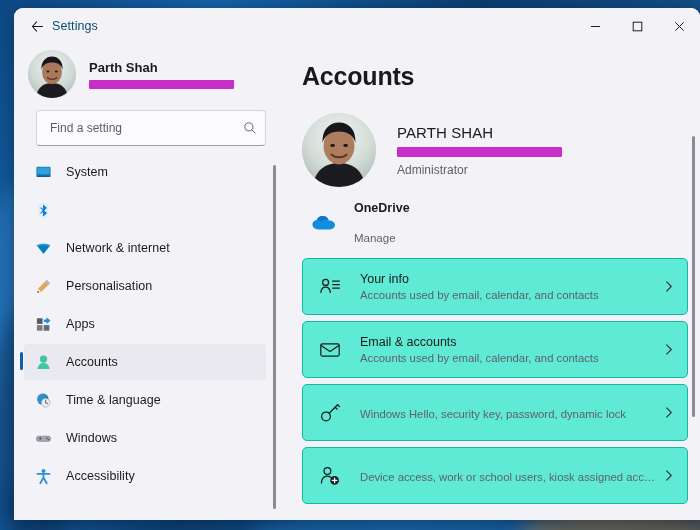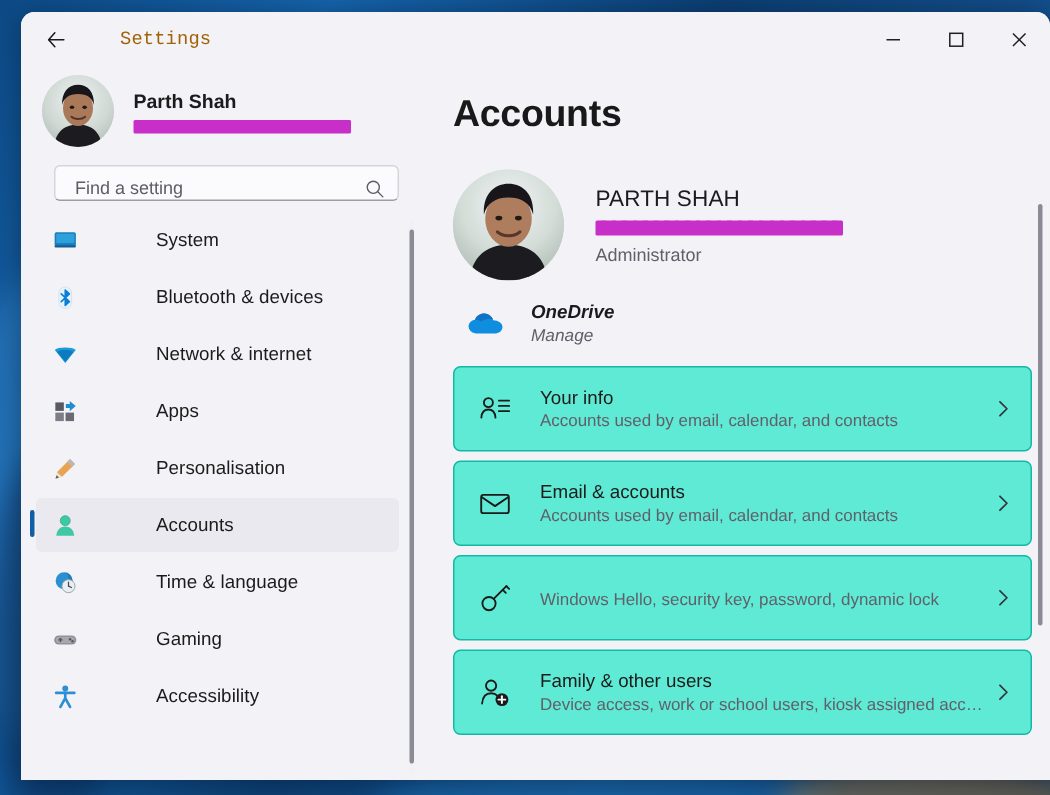--- a/index.html
+++ b/index.html
@@ -58,24 +58,23 @@
   }
   #back-btn {
     width: 30px; height: 30px;
     margin-left: 8px;
     display: flex; align-items: center; justify-content: center;
     border-radius: 4px;
     cursor: pointer;
   }
   #app-title {
     font-size: 12.5px;
-    color: #a16207;
-    margin-left: 28px;
+    color: #0c4a6e;
+    margin-left: 0;
     letter-spacing: .1px;
-    font-family: Liberation Mono, monospace;
   }
   #win-controls {
     margin-left: auto;
     display: flex;
     height: 36px;
   }
   .wc {
     width: 42px; height: 36px;
     display: flex; align-items: center; justify-content: center;
     cursor: pointer;
@@ -136,27 +135,27 @@
     left: 0; right: 0; top: -3px;
     height: 6px;
     background: repeating-linear-gradient(90deg,
       rgba(200,46,200,.0) 0px, rgba(200,46,200,.0) 4px,
       rgba(200,46,200,.65) 4px, rgba(200,46,200,.65) 7px);
   }
   #profile .redact { width: 145px; }
 
   #search-wrap { padding: 10px 14px 8px 22px; }
   #search-box {
-    height: 24px;
+    height: 36px;
     background: #fbfbfd;
     border: 1px solid #d4d4dc;
     border-bottom: 1.6px solid #9c9ca6;
     border-radius: 4px;
     display: flex;
-    align-items: flex-end;
+    align-items: center;
     padding: 0 8px 0 11px;
     box-sizing: border-box;
   }
   #search-input {
     flex: 1;
     border: none;
     outline: none;
     background: transparent;
     font-family: "Liberation Sans", sans-serif;
     font-size: 12px;
@@ -174,21 +173,20 @@
   }
   .nav-item {
     height: 36px;
     display: flex;
     align-items: center;
     border-radius: 4px;
     padding-left: 10px;
     position: relative;
     cursor: pointer;
     margin-bottom: 2px;
-    gap: 38px;
   }
   .nav-item.active { background: #e9e9ef; }
   .nav-item.active::before {
     content: "";
     position: absolute;
     left: -4px; top: 8px;
     width: 3px; height: 18px;
     border-radius: 2px;
     background: #0f5fa8;
   }
@@ -278,31 +276,31 @@
     display: flex;
     align-items: center;
     margin-top: 14px;
   }
   #onedrive-row .od-ico {
     width: 28px; height: 28px;
     flex: 0 0 28px;
     display: flex; align-items: center; justify-content: center;
     margin-left: 8px;
   }
-  #onedrive-row .od-text { margin-left: 16px; font-style: italic; }
+  #onedrive-row .od-text { margin-left: 16px; }
   #onedrive-row .od-title {
     font-size: 12.5px;
     font-weight: bold;
     color: #1b1b1b;
     line-height: 15px;
   }
   #onedrive-row .od-sub {
     font-size: 11.5px;
     color: #60606a;
-    margin-top: 2px;
+    margin-top: 16px;
     cursor: pointer;
   }
 
   #cards {
     margin-top: 14px;
     padding-right: 12px;
   }
   .card {
     background: #5eead4;
     border: 1px solid #14b8a6;
@@ -457,55 +455,54 @@
 
         <div class="nav-item">
           <span class="nav-ico">
             <svg width="17" height="17" viewBox="0 0 18 18">
               <rect x="4.5" y="1.4" width="9" height="15.2" rx="4.4" fill="#e7f3fb"></rect>
               <rect x="4.5" y="1.4" width="9" height="15.2" rx="4.4" fill="none" stroke="#cfe4f3" stroke-width=".7"></rect>
               <path d="M9 3.6 L11.9 6.3 L9 9 L9 3.6 Z M9 9 L11.9 11.7 L9 14.4 L9 9 Z
                        M6.2 6.3 L11.9 11.7 M6.2 11.7 L11.9 6.3" fill="#0b7fd4" stroke="#0b7fd4" stroke-width="1.15" stroke-linejoin="round" stroke-linecap="round"></path>
             </svg>
           </span>
-          <span class="nav-label">Bluetooth &amp; devices</span>
         </div>
 
         <div class="nav-item">
           <span class="nav-ico">
             <svg width="17" height="17" viewBox="0 0 18 18">
               <path d="M1.6 5.6 C4 3.3 14 3.3 16.4 5.6 L9 14.8 Z" fill="#1a9ad7"></path>
               <path d="M3.4 7 C5.4 5.3 12.6 5.3 14.6 7 L9 14 Z" fill="#0d7bbd"></path>
             </svg>
           </span>
           <span class="nav-label">Network &amp; internet</span>
+        </div>
+
+        <div class="nav-item">
+          <span class="nav-ico">
+            <svg width="17" height="17" viewBox="0 0 18 18">
+              <path d="M12.4 2.1 L15.9 5.6 L6.6 14.9 L3.1 11.4 Z" fill="#e7a455"></path>
+              <path d="M12.4 2.1 L15.9 5.6 L13.9 7.6 L10.4 4.1 Z" fill="#b9b9bd"></path>
+              <path d="M3.1 11.4 L6.6 14.9 L2.1 16 Z" fill="#f2e3c9"></path>
+              <path d="M2.1 16 L2.9 13.5 L4.6 15.2 Z" fill="#5b5b63"></path>
+            </svg>
+          </span>
+          <span class="nav-label">Personalisation</span>
         </div>
 
         <div class="nav-item">
           <span class="nav-ico">
             <svg width="17" height="17" viewBox="0 0 18 18">
               <rect x="2" y="2.4" width="6" height="6" fill="#5a5a64"></rect>
               <rect x="2" y="9.6" width="6" height="6" fill="#7d7d88"></rect>
               <rect x="9.2" y="9.6" width="6" height="6" fill="#6a6a74"></rect>
               <path d="M12.2 1.4 L16.4 5 L12.2 8.6 L12.2 6.4 L9.4 6.4 L9.4 3.6 L12.2 3.6 Z" fill="#1f8ed0"></path>
             </svg>
           </span>
           <span class="nav-label">Apps</span>
-        </div>
-
-        <div class="nav-item">
-          <span class="nav-ico">
-            <svg width="17" height="17" viewBox="0 0 18 18">
-              <path d="M12.4 2.1 L15.9 5.6 L6.6 14.9 L3.1 11.4 Z" fill="#e7a455"></path>
-              <path d="M12.4 2.1 L15.9 5.6 L13.9 7.6 L10.4 4.1 Z" fill="#b9b9bd"></path>
-              <path d="M3.1 11.4 L6.6 14.9 L2.1 16 Z" fill="#f2e3c9"></path>
-              <path d="M2.1 16 L2.9 13.5 L4.6 15.2 Z" fill="#5b5b63"></path>
-            </svg>
-          </span>
-          <span class="nav-label">Personalisation</span>
         </div>
 
         <div class="nav-item active">
           <span class="nav-ico">
             <svg width="17" height="17" viewBox="0 0 18 18">
               <circle cx="9" cy="5.4" r="3.5" fill="#3ec9a5"></circle>
               <path d="M2.7 16 C3.1 11.6 5.8 9.6 9 9.6 C12.2 9.6 14.9 11.6 15.3 16 Z" fill="#3ec9a5"></path>
               <circle cx="9" cy="5.4" r="3.5" fill="none" stroke="#2aa487" stroke-width=".5"></circle>
             </svg>
           </span>
@@ -529,21 +526,21 @@
           <span class="nav-ico">
             <svg width="17" height="17" viewBox="0 0 18 18">
               <rect x="1.2" y="6" width="15.6" height="6.4" rx="3.2" fill="#8e8e99"></rect>
               <rect x="2.4" y="6.9" width="13.2" height="4.6" rx="2.3" fill="#a7a7b1"></rect>
               <rect x="4" y="8.6" width="3.2" height="1" rx=".5" fill="#55555e"></rect>
               <rect x="5.1" y="7.5" width="1" height="3.2" rx=".5" fill="#55555e"></rect>
               <circle cx="12.4" cy="8.6" r=".85" fill="#55555e"></circle>
               <circle cx="14.1" cy="10.1" r=".85" fill="#55555e"></circle>
             </svg>
           </span>
-          <span class="nav-label">Gaming</span>
+          <span class="nav-label">Windows</span>
         </div>
 
         <div class="nav-item">
           <span class="nav-ico">
             <svg width="17" height="17" viewBox="0 0 18 18">
               <circle cx="9" cy="3.1" r="2.1" fill="#2c8fd4"></circle>
               <path d="M2.6 6.3 L15.4 6.3" stroke="#2c8fd4" stroke-width="1.9" stroke-linecap="round"></path>
               <path d="M9 6 L9 10 L5.6 16.2 M9 10 L12.4 16.2" stroke="#2c8fd4" stroke-width="1.9" fill="none" stroke-linecap="round"></path>
             </svg>
           </span>
@@ -669,21 +666,20 @@
           <span class="card-ico">
             <svg width="22" height="22" viewBox="0 0 22 22">
               <circle cx="8.4" cy="6.1" r="3.4" fill="none" stroke="#1b1b1b" stroke-width="1.25"></circle>
               <path d="M2.4 18 C2.8 13.3 5.3 11.2 8.4 11.2 C10.1 11.2 11.6 11.8 12.7 12.9" fill="none" stroke="#1b1b1b" stroke-width="1.25" stroke-linecap="round"></path>
               <circle cx="15.6" cy="15.4" r="4.3" fill="#1b1b1b"></circle>
               <line x1="15.6" y1="13.1" x2="15.6" y2="17.7" stroke="#fbfbfd" stroke-width="1.3" stroke-linecap="round"></line>
               <line x1="13.3" y1="15.4" x2="17.9" y2="15.4" stroke="#fbfbfd" stroke-width="1.3" stroke-linecap="round"></line>
             </svg>
           </span>
           <div class="card-text">
-            <div class="card-title">Family &amp; other users</div>
             <div class="card-sub">Device access, work or school users, kiosk assigned access</div>
           </div>
           <span class="card-chev">
             <svg width="13" height="13" viewBox="0 0 14 14">
               <path d="M5 2 L10 7 L5 12" fill="none" stroke="currentColor" stroke-width="1.25" stroke-linecap="round" stroke-linejoin="round"></path>
             </svg>
           </span>
         </div>
       </div>
 

